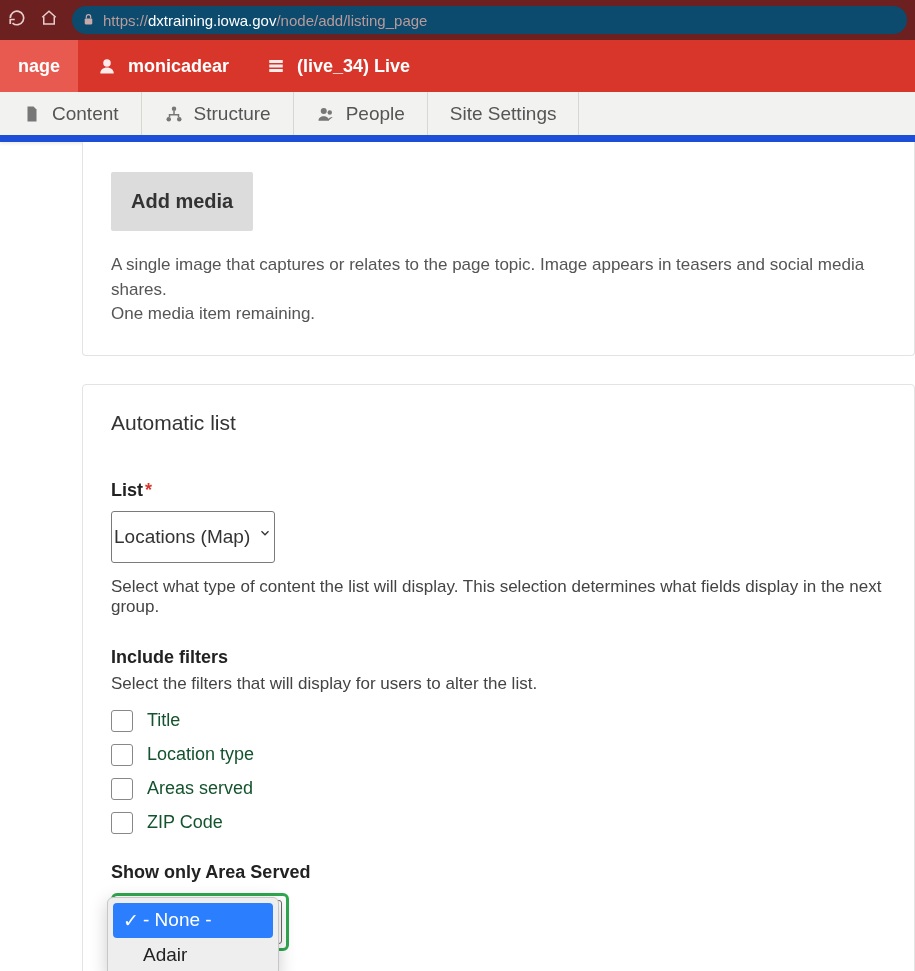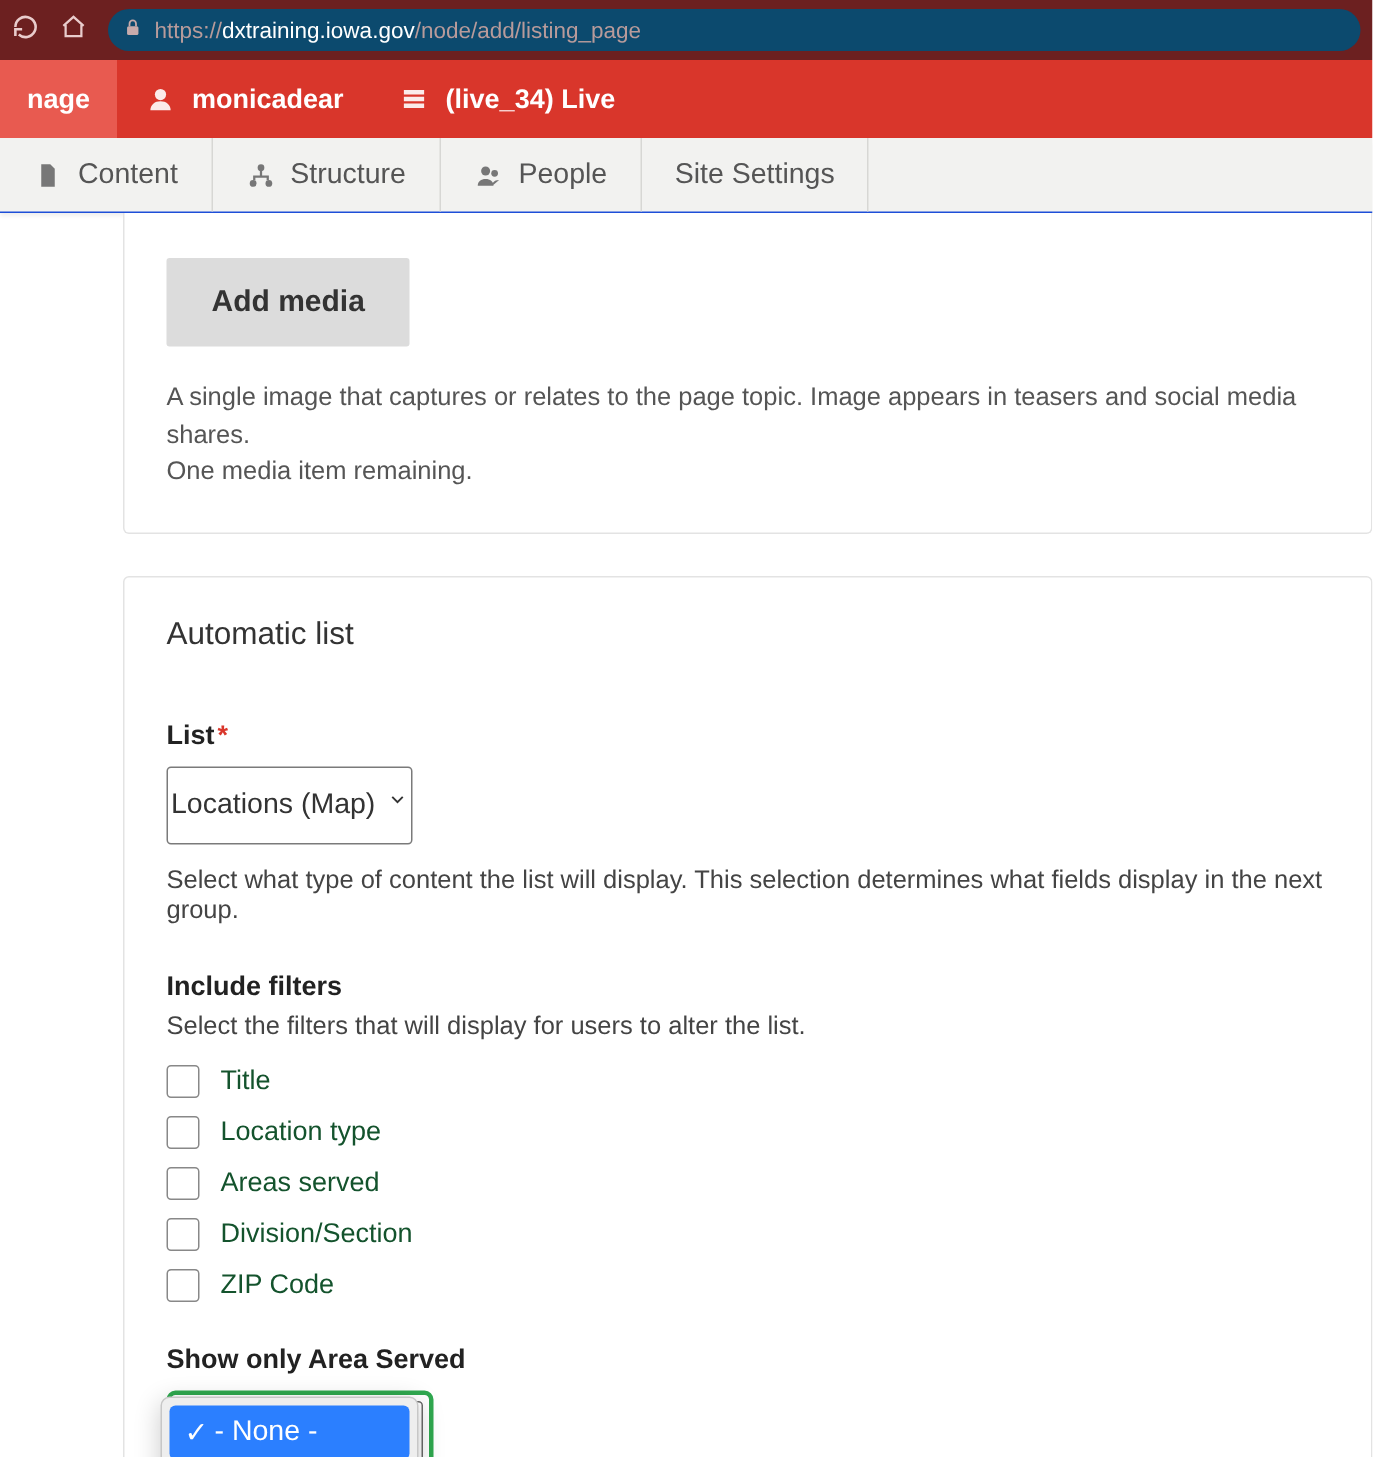--- a/index.html
+++ b/index.html
@@ -53,21 +53,21 @@
     cursor: pointer;
   }
   .admin-bar .item.active { background: #e85a50; }
   .admin-icon { width: 22px; height: 18px; fill: #fff; opacity: .9; }
 
   
   .tabs-bar {
     background: #f2f2f0;
     height: 50px;
     display: flex;
-    border-bottom: 1px solid #1d4ed8;
+    border-bottom: 7px solid #1d4ed8;
     box-shadow: 0 2px 3px rgba(0,0,0,.07);
   }
   .tabs-bar .tab {
     display: flex;
     align-items: center;
     gap: 10px;
     padding: 0 22px;
     border-right: 1px solid #d7d7d4;
     color: #555;
     font-size: 19px;
@@ -91,21 +91,21 @@
   .panel + .panel { margin-top: 28px; }
   .panel-top {
     border-top: none;
     border-radius: 0 0 4px 4px;
     padding-top: 30px;
   }
 
   .btn-gray {
     background: #dcdcdc;
     border: none;
-    padding: 18px 30px;
+    padding: 18px 20px;
     font-size: 20px;
     font-weight: 700;
     color: #333;
     cursor: pointer;
     border-radius: 2px;
   }
   .help-text {
     color: #555;
     font-size: 17px;
     line-height: 1.45;
@@ -339,24 +339,20 @@
       <div class="box"></div>
       <span class="lbl">Title</span>
     </div>
     <div class="checkbox-row">
       <div class="box"></div>
       <span class="lbl">Location type</span>
     </div>
     <div class="checkbox-row">
       <div class="box"></div>
       <span class="lbl">Areas served</span>
-    </div>
-    <div class="checkbox-row">
-      <div class="box"></div>
-      <span class="lbl">Division/Section</span>
     </div>
     <div class="checkbox-row">
       <div class="box"></div>
       <span class="lbl">ZIP Code</span>
     </div>
 
     <div class="subhead" style="margin-top:28px">Show only Area Served</div>
 
     <div class="area-select-wrap">
       <div class="area-outline">

